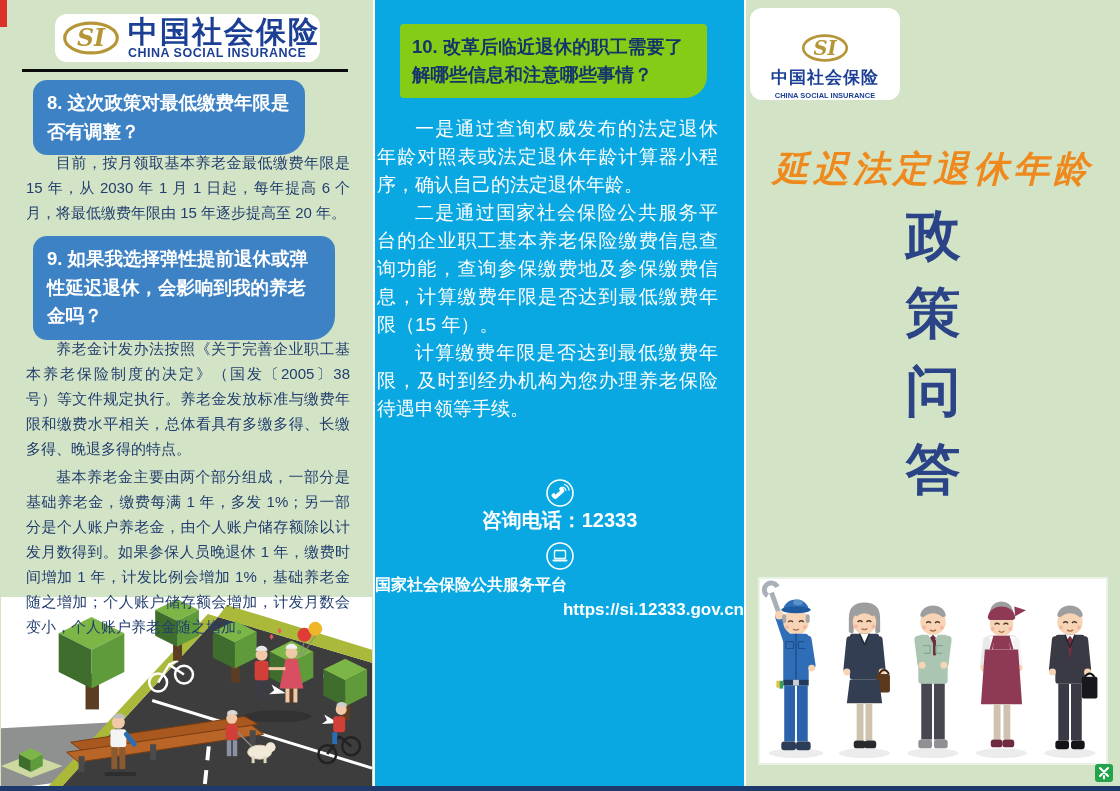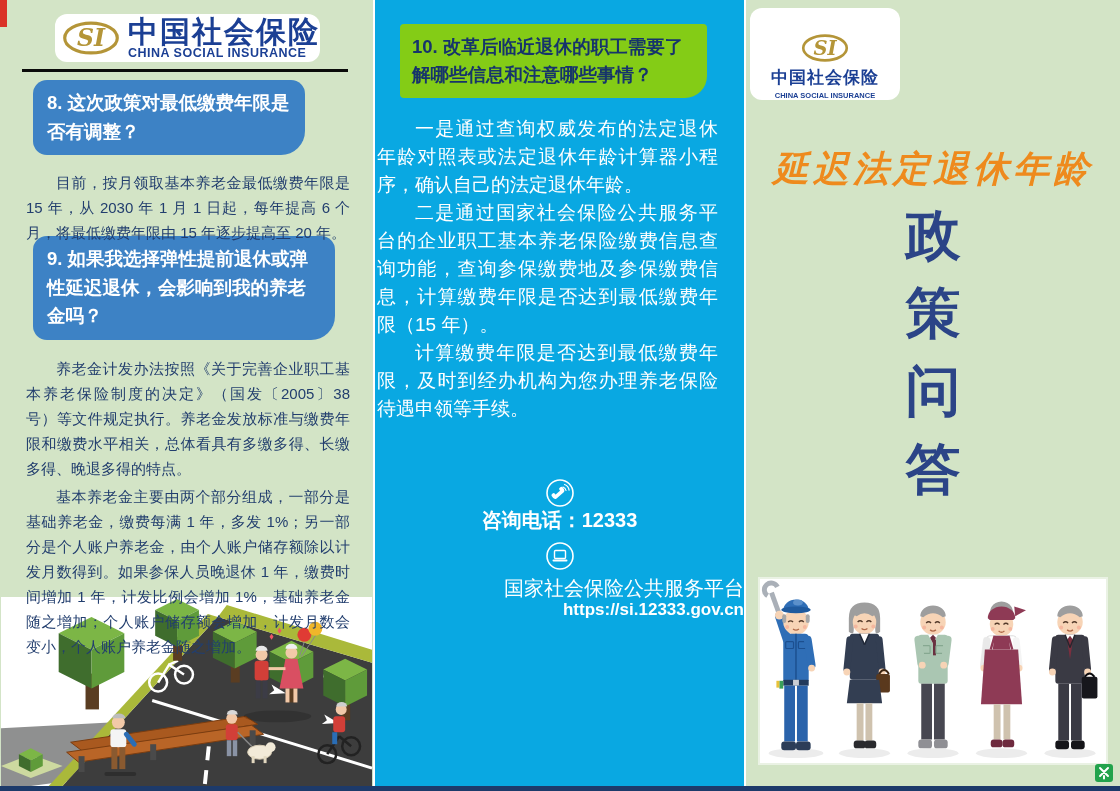--- a/index.html
+++ b/index.html
@@ -36,38 +36,38 @@
             border-radius:14px 14px 24px 14px; }
   .q8 { left:33px; top:80px;  width:272px; min-height:62px; }
   .q9 { left:33px; top:236px; width:302px; min-height:94px; }
 
   .q10 { position:absolute; left:25px; top:24px; width:307px; min-height:66px;
          background:#84cc16; color:#16346b; font-weight:bold; font-size:18.5px;
          line-height:1.5; padding:9px 12px; border-radius:4px 4px 22px 4px; }
 
   
   .body-text { position:absolute; color:#223e6e; font-size:15px; line-height:25px;
-               text-align:justify; z-index:2;margin-top:20px; }
+               text-align:justify; z-index:2; }
   .body-text p { text-indent:2em; }
   .ans-q8 { left:26px; top:150px; width:324px; }
   .ans-q9 { left:26px; top:336px; width:324px; }
   .ans-q9 p + p { margin-top:3px; }
 
   .mid-text { position:absolute; left:2px; top:100px; width:341px; color:#ffffff;
               font-size:19px; line-height:28px; text-align:justify;margin-top:15px; }
   .mid-text p { text-indent:2em; }
 
   
   .contact-icon { position:absolute; left:50%; transform:translateX(-50%); }
   .icon-phone { top:478px; }
   .icon-laptop { top:541px; }
   .hotline   { position:absolute; top:507px; left:0; width:100%; text-align:center;
                color:#ffffff; font-weight:bold; font-size:20px; }
-  .platform  { position:absolute; top:575px; left:0; width:100%; text-align:right;
-               color:#ffffff; font-weight:normal; font-size:20px; }
+  .platform  { position:absolute; top:575px; left:0; width:100%; text-align:left;
+               color:#ffffff; font-weight:bold; font-size:16px; }
   .platform-url { position:absolute; top:600px; left:0; width:100%; text-align:right;
                color:#ffffff; font-weight:bold; font-size:17px; cursor:pointer; }
 
   
   .headline { position:absolute; top:145px; left:0; width:100%; text-align:center;
               font-family:"DejaVu Serif","Liberation Serif",serif; font-style:italic;
               font-weight:bold; font-size:36px; color:#ee8a1d; letter-spacing:4px;
               white-space:nowrap; }
   .vertical-title { position:absolute; top:208px; left:0; width:100%;
               display:flex; flex-direction:column; align-items:center; gap:23px; }

